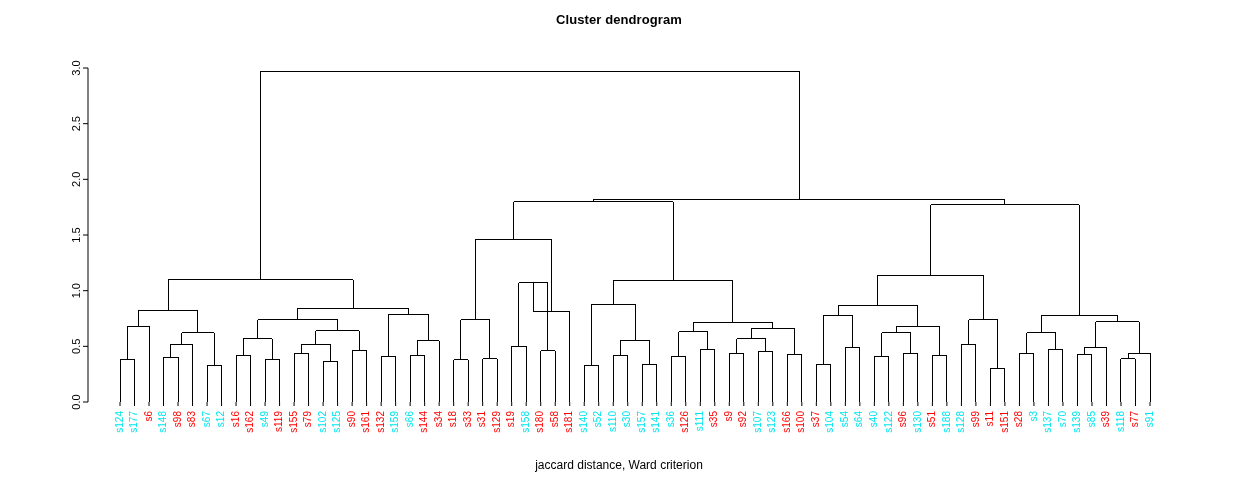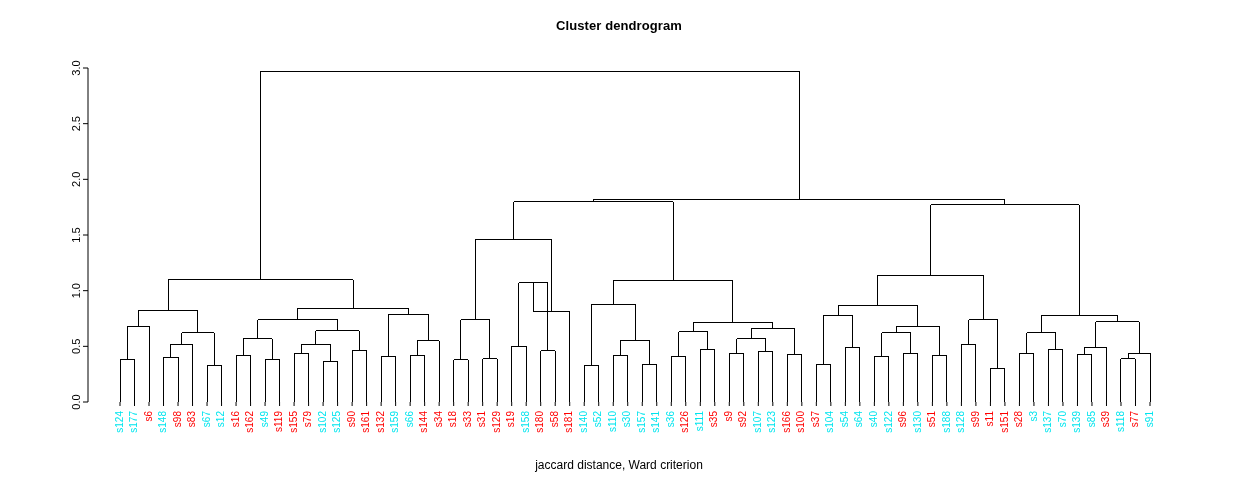--- a/index.html
+++ b/index.html
@@ -15,21 +15,21 @@
   }
   #plot-root {
     position: relative;
     width: 1238px;
     height: 500px;
     background: #ffffff;
   }
   #chart-title {
     position: absolute;
     left: 0;
-    top: 18px;
+    top: 12px;
     width: 1238px;
     text-align: center;
     font-size: 13px;
     font-weight: bold;
     color: #000000;
     letter-spacing: 0.1px;
   }
   #x-caption {
     position: absolute;
     left: 0;

